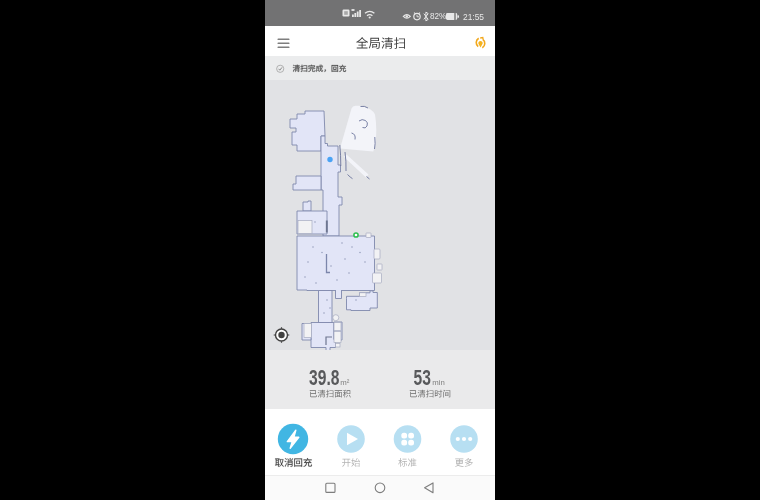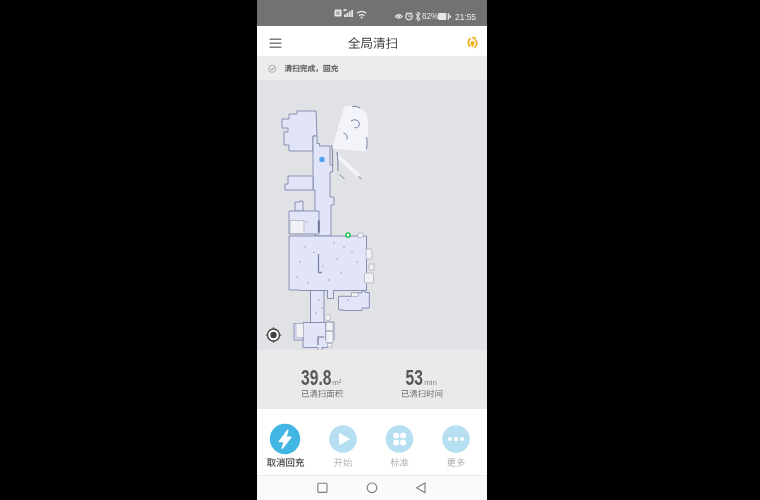--- a/index.html
+++ b/index.html
@@ -1,16 +1,16 @@
 <!DOCTYPE html>
 <html><head><meta charset="utf-8"><style>
 html,body{margin:0;padding:0;}
 body{width:760px;height:500px;background:#000;font-family:"Liberation Sans",sans-serif;position:relative;overflow:hidden;}
 .abs{position:absolute;}
-#phone{position:absolute;left:257px;top:0;width:230px;height:390px;background:#ef4444;}
+#phone{position:absolute;left:265px;top:0;width:230px;height:390px;background:#ef4444;}
 </style></head><body>
 
 <div id="phone">
 
 <svg class="abs" style="left:0;top:0" width="230" height="26" viewBox="265 0 230 26">
 <rect x="265" y="0" width="230" height="26" fill="#727273"></rect>
 
 <rect x="342.5" y="9.5" width="7" height="7" rx="1.2" fill="#e8e8e8"></rect>
 <rect x="344.2" y="11.2" width="3.6" height="3.6" fill="#727273" opacity="0.55"></rect>
 

